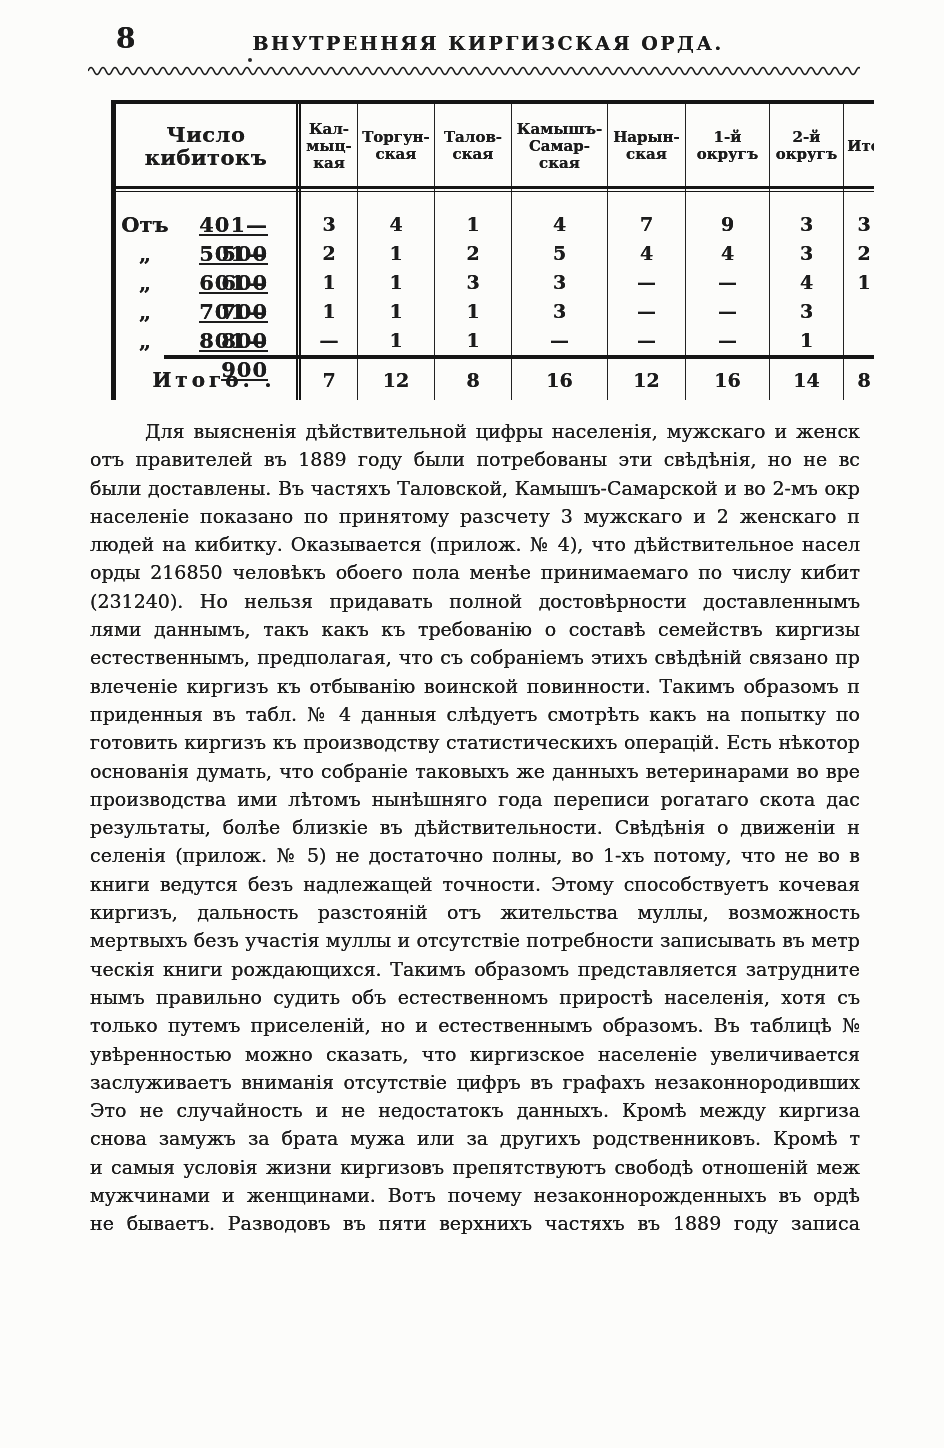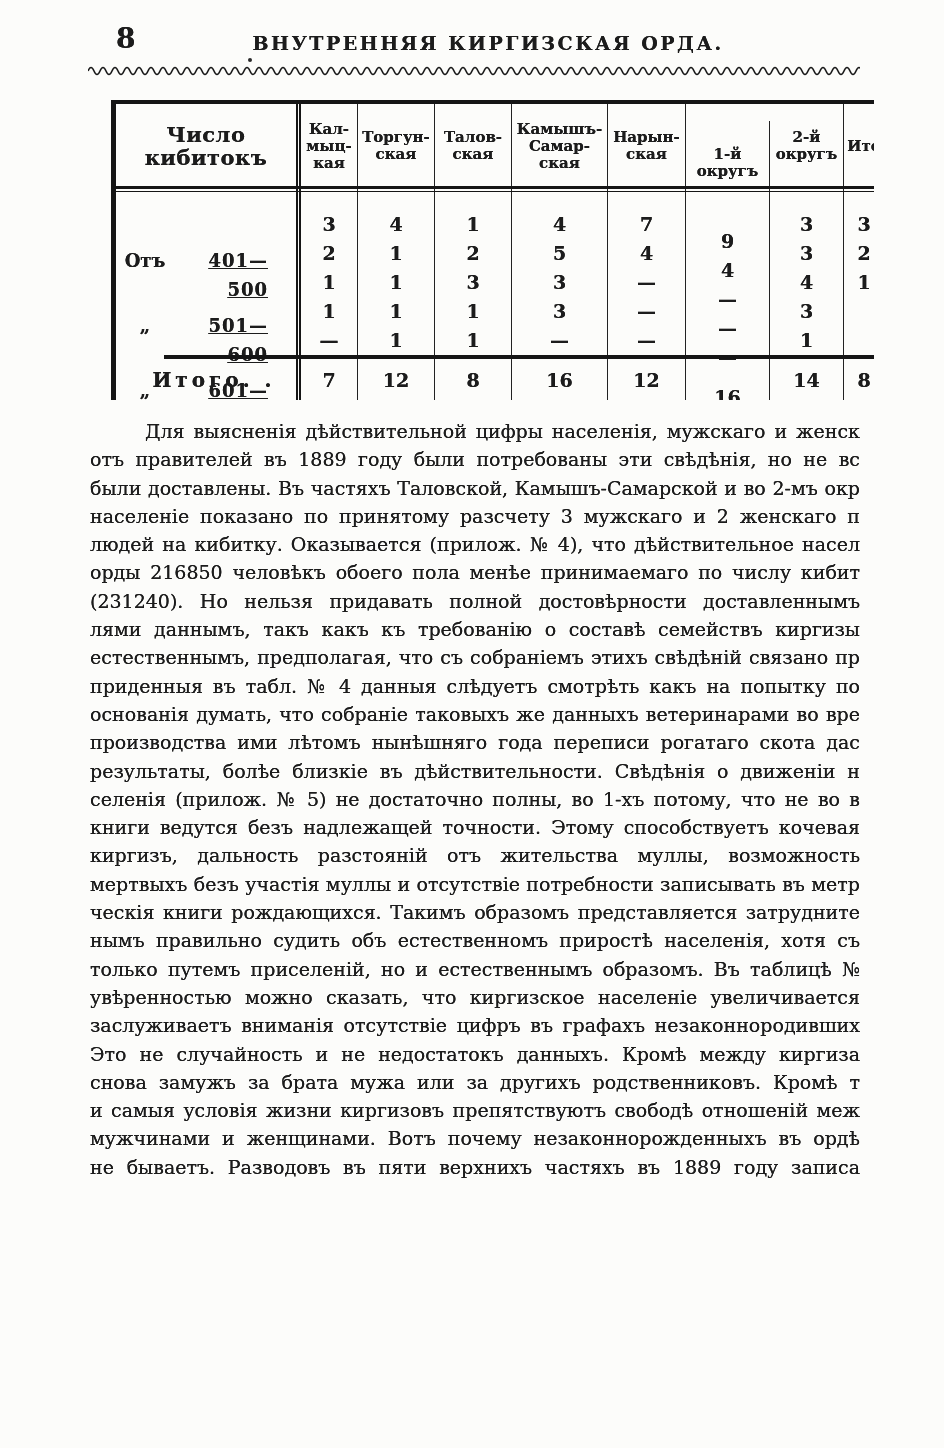--- a/index.html
+++ b/index.html
@@ -39,33 +39,33 @@
     display:flex;
     align-items:stretch;
   }
   .col{flex:0 0 auto;height:300px;box-sizing:border-box;border-right:1px solid #222;display:flex;flex-direction:column;}
   .label-col{width:185px;border-right:5px double #151515;}
   .num-col.c0{width:57px;}
   .num-col.c1{width:77px;}
   .num-col.c2{width:77px;}
   .num-col.c3{width:96px;}
   .num-col.c4{width:78px;}
-  .num-col.c5{width:84px;margin-top:17px;}
+  .num-col.c5{width:84px;}
   .num-col.c6{width:74px;}
   .num-col.c7{width:40px;border-right:none;}
   .hcell{
     height:88px;box-sizing:border-box;
     display:flex;align-items:center;justify-content:center;
     text-align:center;font-weight:bold;font-size:15px;line-height:17px;
     white-space:pre-line;padding-bottom:4px;
   }
   .label-col .hcell{font-size:21px;line-height:23px;letter-spacing:.5px;}
   .rows{height:163px;box-sizing:border-box;padding-top:18px;}
   .vcell{height:29px;line-height:29px;text-align:center;font-size:19px;font-weight:bold;}
-  .lrow{height:29px;line-height:29px;display:flex;font-size:18px;font-weight:bold;margin-top:36px;}
+  .lrow{height:29px;line-height:29px;display:flex;font-size:21px;font-weight:bold;}
   .lrow .ditto{width:58px;text-align:center;}
   .lrow .range{flex:1;text-align:right;padding-right:28px;letter-spacing:1px;text-decoration:underline;}
   .tot{
     height:49px;box-sizing:border-box;
     display:flex;align-items:center;justify-content:center;
     font-size:19px;font-weight:bold;
   }
   .label-col .tot{font-size:20px;letter-spacing:4px;padding-left:16px;}
   .dbl-rule{
     position:absolute;left:0;right:0;top:82px;height:2px;
@@ -232,21 +232,23 @@
 <div class="body-text">
     <div class="bline indent">Для выясненія дѣйствительной цифры населенія, мужскаго и женск</div>
     <div class="bline">отъ правителей въ 1889 году были потребованы эти свѣдѣнія, но не вс</div>
     <div class="bline">были доставлены. Въ частяхъ Таловской, Камышъ-Самарской и во 2-мъ окр</div>
     <div class="bline">населеніе показано по принятому разсчету 3 мужскаго и 2 женскаго п</div>
     <div class="bline">людей на кибитку. Оказывается (прилож. № 4), что дѣйствительное насел</div>
     <div class="bline">орды 216850 человѣкъ обоего пола менѣе принимаемаго по числу кибит</div>
     <div class="bline">(231240). Но нельзя придавать полной достовѣрности доставленнымъ прави</div>
     <div class="bline">лями даннымъ, такъ какъ къ требованію о составѣ семействъ киргизы отнесл</div>
     <div class="bline">естественнымъ, предполагая, что съ собраніемъ этихъ свѣдѣній связано пр</div>
+    <div class="bline">влеченіе киргизъ къ отбыванію воинской повинности. Такимъ образомъ п</div>
     <div class="bline">приденныя въ табл. № 4 данныя слѣдуетъ смотрѣть какъ на попытку по</div>
+    <div class="bline">готовить киргизъ къ производству статистическихъ операцій. Есть нѣкотор</div>
     <div class="bline">основанія думать, что собраніе таковыхъ же данныхъ ветеринарами во вре</div>
     <div class="bline">производства ими лѣтомъ нынѣшняго года переписи рогатаго скота дас</div>
     <div class="bline">результаты, болѣе близкіе въ дѣйствительности. Свѣдѣнія о движеніи н</div>
     <div class="bline">селенія (прилож. № 5) не достаточно полны, во 1-хъ потому, что не во в</div>
     <div class="bline">книги ведутся безъ надлежащей точности. Этому способствуетъ кочевая жи</div>
     <div class="bline">киргизъ, дальность разстояній отъ жительства муллы, возможность погребе</div>
     <div class="bline">мертвыхъ безъ участія муллы и отсутствіе потребности записывать въ метр</div>
     <div class="bline">ческія книги рождающихся. Такимъ образомъ представляется затрудните</div>
     <div class="bline">нымъ правильно судить объ естественномъ приростѣ населенія, хотя съ полн</div>
     <div class="bline">только путемъ приселеній, но и естественнымъ образомъ. Въ таблицѣ №</div>

